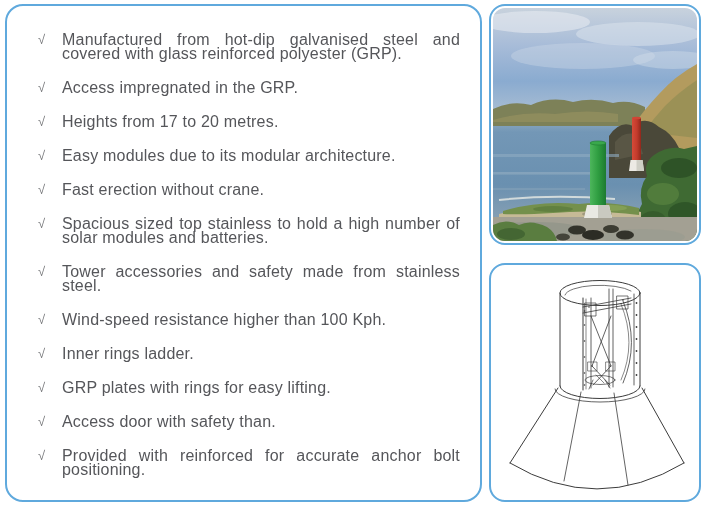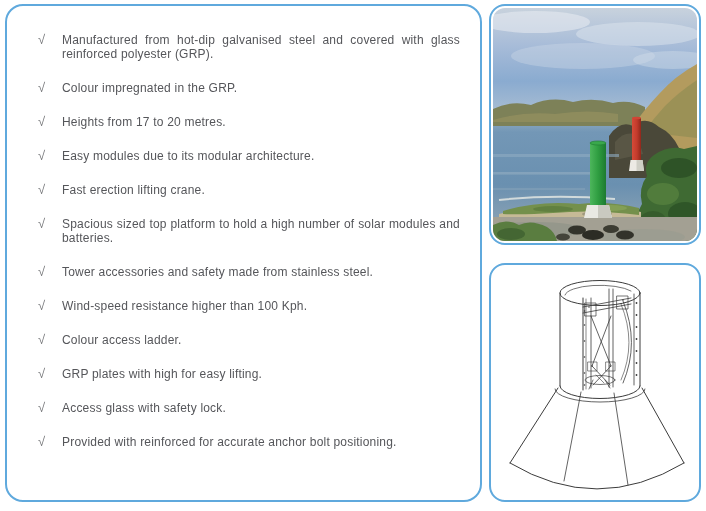--- a/index.html
+++ b/index.html
@@ -36,21 +36,21 @@
   .check{
     flex:0 0 24px;
     color:var(--check-color);
     font-size:13px;
     line-height:14px;
     font-style:italic;
   }
   .feature-text{
     flex:0 0 398px;
     max-width:398px;
-    font-size:12px;
+    font-size:16px;
     line-height:14px;
     letter-spacing:0.2px;
     text-align:justify;
   }
   .photo-panel{
     left:489px;top:4px;width:212px;height:241px;
     border-radius:16px;
     padding:2px;
   }
   .photo-panel svg{
@@ -70,57 +70,57 @@
 <div class="page">
 
   <div class="panel features-panel">
     <ul class="feature-list">
       <li class="feature-item">
         <span class="check">√</span>
         <span class="feature-text">Manufactured from hot-dip galvanised steel and covered with glass reinforced polyester (GRP).</span>
       </li>
       <li class="feature-item">
         <span class="check">√</span>
-        <span class="feature-text">Colour impregnated in the GRP.</span>
+        <span class="feature-text">Access impregnated in the GRP.</span>
       </li>
       <li class="feature-item">
         <span class="check">√</span>
         <span class="feature-text">Heights from 17 to 20 metres.</span>
       </li>
       <li class="feature-item">
         <span class="check">√</span>
         <span class="feature-text">Easy modules due to its modular architecture.</span>
       </li>
       <li class="feature-item">
         <span class="check">√</span>
-        <span class="feature-text">Fast erection lifting crane.</span>
-      </li>
-      <li class="feature-item">
-        <span class="check">√</span>
-        <span class="feature-text">Spacious sized top platform to hold a high number of solar modules and batteries.</span>
+        <span class="feature-text">Fast erection without crane.</span>
+      </li>
+      <li class="feature-item">
+        <span class="check">√</span>
+        <span class="feature-text">Spacious sized top stainless to hold a high number of solar modules and batteries.</span>
       </li>
       <li class="feature-item">
         <span class="check">√</span>
         <span class="feature-text">Tower accessories and safety made from stainless steel.</span>
       </li>
       <li class="feature-item">
         <span class="check">√</span>
         <span class="feature-text">Wind-speed resistance higher than 100 Kph.</span>
       </li>
       <li class="feature-item">
         <span class="check">√</span>
-        <span class="feature-text">Colour access ladder.</span>
-      </li>
-      <li class="feature-item">
-        <span class="check">√</span>
-        <span class="feature-text">GRP plates with high for easy lifting.</span>
-      </li>
-      <li class="feature-item">
-        <span class="check">√</span>
-        <span class="feature-text">Access glass with safety lock.</span>
+        <span class="feature-text">Inner rings ladder.</span>
+      </li>
+      <li class="feature-item">
+        <span class="check">√</span>
+        <span class="feature-text">GRP plates with rings for easy lifting.</span>
+      </li>
+      <li class="feature-item">
+        <span class="check">√</span>
+        <span class="feature-text">Access door with safety than.</span>
       </li>
       <li class="feature-item">
         <span class="check">√</span>
         <span class="feature-text">Provided with reinforced for accurate anchor bolt positioning.</span>
       </li>
     </ul>
   </div>
 
   <div class="panel photo-panel">
     <svg viewBox="0 0 204 233" preserveAspectRatio="none" role="img" aria-label="Photograph of a tropical shoreline: green GRP beacon tower on a grassy sand spit in the foreground, red beacon tower by dark rocky cliffs behind, blue sea, distant olive hills and a golden headland under a hazy blue sky">

